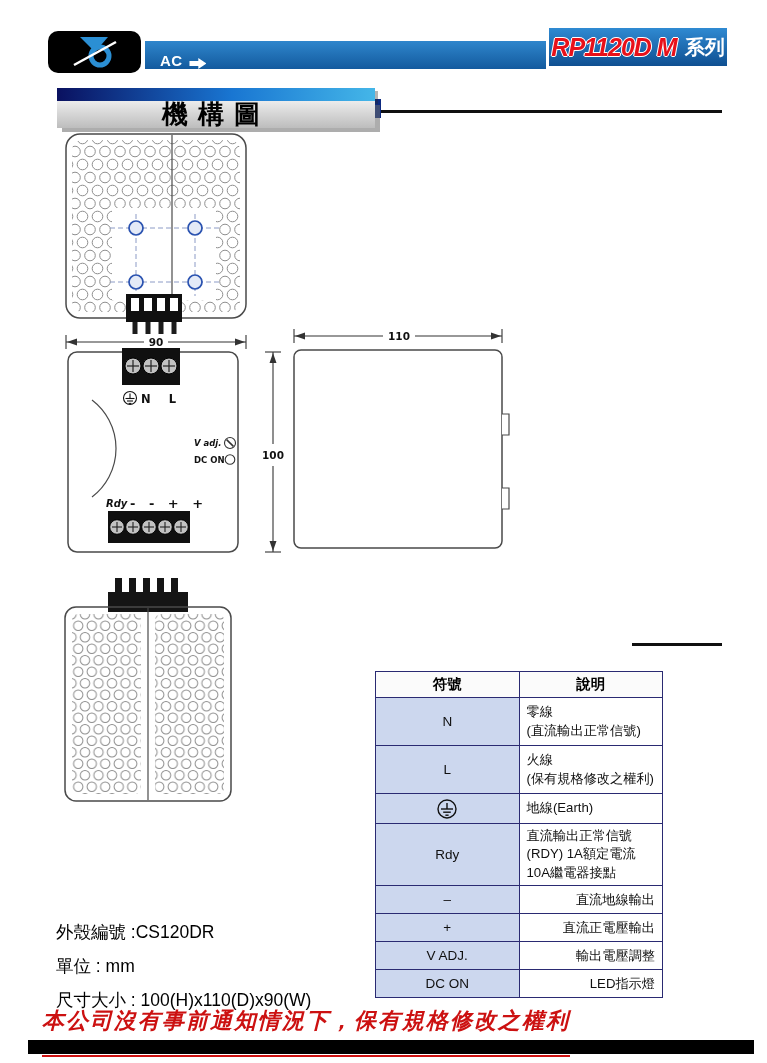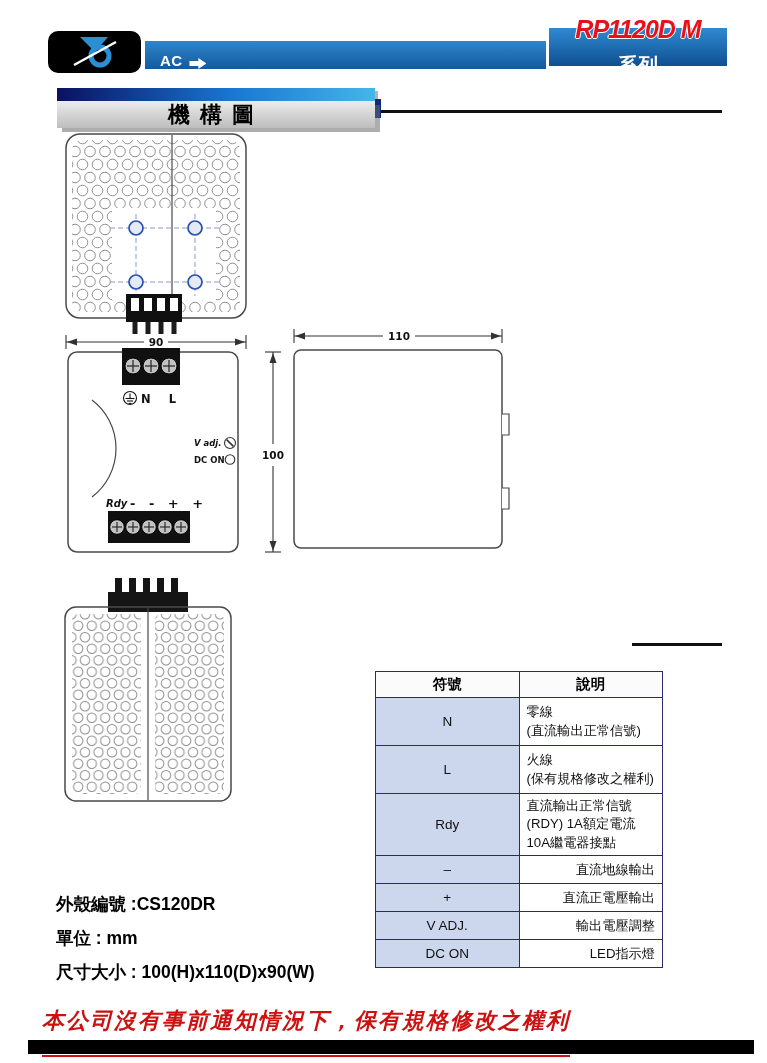--- a/index.html
+++ b/index.html
@@ -11,36 +11,36 @@
   .logo-box { position:absolute; left:48px; top:31px; width:93px; height:42px; background:#000;
               border-radius:10px; display:flex; align-items:center; justify-content:center; }
   .main-banner { position:absolute; left:145px; top:41px; width:401px; height:28px;
                  background:linear-gradient(180deg,#2f86cc 0%,#135a9e 100%);
                  display:flex; align-items:flex-end; padding-left:15px; }
   .main-banner .bt { color:#fff; font-weight:bold; font-size:15px; letter-spacing:.4px; }
   .arrow-right { display:inline-block; width:17px; height:11px; background:#fff; margin:0 7px;
                  clip-path:polygon(0 28%,52% 28%,52% 0,100% 50%,52% 100%,52% 72%,0 72%); }
   .model-box { position:absolute; left:549px; top:28px; width:178px; height:38px;
                background:linear-gradient(180deg,#2f8ad2,#0f4f91);
-               display:flex; align-items:center; justify-content:center; gap:8px;flex-direction:column; }
+               display:flex; align-items:center; justify-content:center; gap:8px; }
   .model-text { color:#e8111a; font-weight:bold; font-style:italic; font-size:25px; letter-spacing:-1px;
                 text-shadow:-1px 0 0 #fff,1px 0 0 #fff,0 -1px 0 #fff,0 1px 0 #fff; }
   .model-suffix { color:#fff; font-weight:bold; font-size:20px; }
 
   
   .sec-banner { position:absolute; }
   .sec-blue { position:relative; height:13px; z-index:2;
               background:linear-gradient(90deg,#0a1160 0%,#1976d2 55%,#44b6e8 100%);
               box-shadow:3px 3px 0 rgba(40,40,40,.35); }
   .sec-cap  { position:absolute; right:-6px; top:11px; width:14px; height:19px; background:#0d2a80; z-index:1; }
   .sec-gray { position:relative; height:27px; z-index:2;
               background:linear-gradient(180deg,#ececec,#bdbdbd);
               box-shadow:5px 4px 0 rgba(105,105,105,.55);
               display:flex; align-items:center; justify-content:center;
-              font-size:22px; font-weight:bold; letter-spacing:10px; color:#000; }
+              font-size:26px; font-weight:bold; letter-spacing:10px; color:#000; }
   .hline { position:absolute; height:3px; background:#101010; }
 
   
   .dw { position:absolute; }
   .dw text { font-family:"DejaVu Sans",sans-serif; }
 
   
   .wiring-table { position:absolute; left:375px; top:671px; width:288px;
                   border-collapse:collapse; table-layout:fixed; }
   .wiring-table th, .wiring-table td { border:1.8px solid #2a2a72; }
@@ -48,21 +48,21 @@
                      color:#000; text-align:center; }
   .wiring-table .sym { width:117px; background:#ccd7ee; text-align:center;
                        font-size:13.5px; color:#101010; vertical-align:middle; }
   .wiring-table .sym svg { vertical-align:middle; }
   .wiring-table .desc { background:#fff; font-size:13.2px; color:#101010; padding:3px 7px;
                         white-space:pre-line; line-height:1.4; vertical-align:middle; }
   tr.h48 td { height:48px; } tr.h46 td { height:46px; }
   tr.h30 td { height:30px; } tr.h28 td { height:28px;text-align:right; }
 
   
-  .case-info { position:absolute; left:56px; top:892px; font-size:17.5px; font-weight:bold; color:#000; }
+  .case-info { position:absolute; left:56px; top:920px; font-size:17.5px; font-weight:normal; color:#000; }
   .case-info div { margin-bottom:10px; }
   .disclaimer { position:absolute; left:42px; top:1006px;
                 font-family:"Liberation Serif","DejaVu Serif",serif; font-style:italic; font-weight:bold;
                 font-size:22px; color:#cc1111; letter-spacing:2px;
                 border-bottom:2px solid #cc1111; padding-bottom:19px; }
   .bottom-bar { position:absolute; left:28px; top:1040px; width:726px; height:14px; background:#000; }
 </style>
 </head>
 <body>
 
@@ -254,20 +254,32 @@
       <tr class="h48">
         <td class="sym">N</td>
         <td class="desc">零線
 (直流輸出正常信號)</td>
       </tr>
       <tr class="h48">
         <td class="sym">L</td>
         <td class="desc">火線
 (保有規格修改之權利)</td>
       </tr>
+      <tr class="h30">
+        <td class="sym">
+          <svg width="22" height="22" viewBox="0 0 22 22">
+            <circle cx="11" cy="11" r="9" fill="none" stroke="#111" stroke-width="1.4"></circle>
+            <line x1="11" y1="5" x2="11" y2="11" stroke="#111" stroke-width="1.4"></line>
+            <line x1="5" y1="11" x2="17" y2="11" stroke="#111" stroke-width="1.4"></line>
+            <line x1="7.2" y1="14.2" x2="14.8" y2="14.2" stroke="#111" stroke-width="1.4"></line>
+            <line x1="9.4" y1="17.2" x2="12.6" y2="17.2" stroke="#111" stroke-width="1.4"></line>
+          </svg>
+        </td>
+        <td class="desc">地線(Earth)</td>
+      </tr>
       <tr class="h46">
         <td class="sym">Rdy</td>
         <td class="desc">直流輸出正常信號(RDY)  1A額定電流
 10A繼電器接點</td>
       </tr>
       <tr class="h28">
         <td class="sym">–</td>
         <td class="desc">直流地線輸出</td>
       </tr>
       <tr class="h28">

